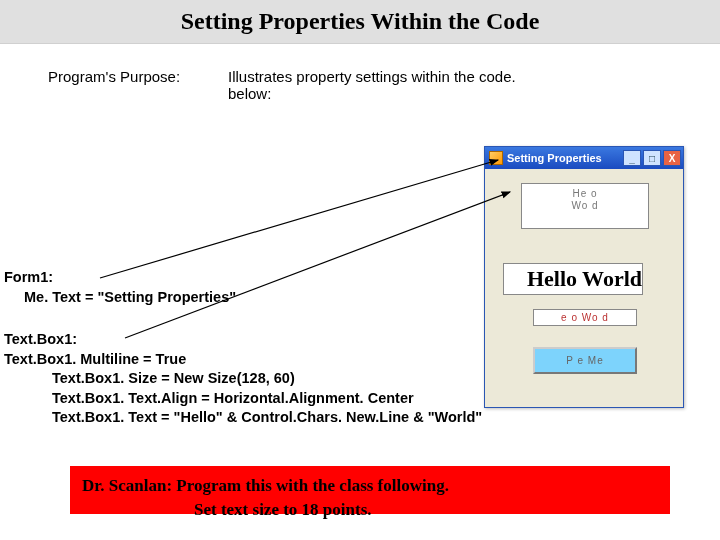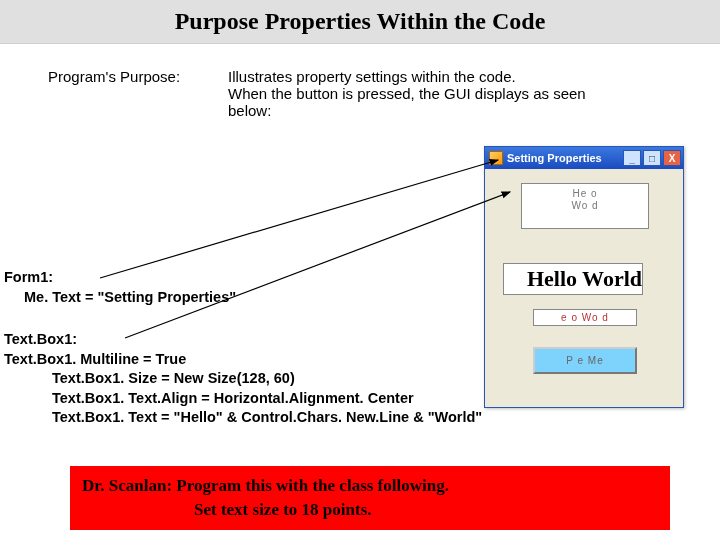--- a/index.html
+++ b/index.html
@@ -45,21 +45,21 @@
   }
   .form-block { top: 268px; }
   .tb-block { top: 330px; width: 560px; }
   .indent1 { margin-left: 20px; }
   .indent2 { margin-left: 48px; }
   .red-box {
     position: absolute;
     left: 70px;
     top: 466px;
     width: 600px;
-    height: 64px;
+    height: 48px;
     background: #ff0000;
     color: #000;
     font-family: "Times New Roman", serif;
     font-weight: bold;
     font-size: 17px;
     padding: 8px 12px;
     line-height: 1.4;
   }
   .red-line2 { margin-left: 112px; }
   
@@ -157,27 +157,26 @@
   .arrows {
     position: absolute;
     left: 0; top: 0;
     width: 720px; height: 540px;
     pointer-events: none;
   }
 </style>
 </head>
 <body>
 
-<div class="title-bar">Purpose Properties Within the Code</div>
+<div class="title-bar">Setting Properties Within the Code</div>
 
 <div class="purpose-row">
   <div class="purpose-label">Program's Purpose:</div>
   <div class="purpose-text">
     <div>Illustrates property settings within the code.</div>
-    <div>When the button is pressed, the GUI displays as seen</div>
     <div>below:</div>
   </div>
 </div>
 
 <div class="code-block form-block">
   <div>Form1:</div>
   <div class="indent1">Me. Text = "Setting Properties"</div>
 </div>
 
 <div class="code-block tb-block">

